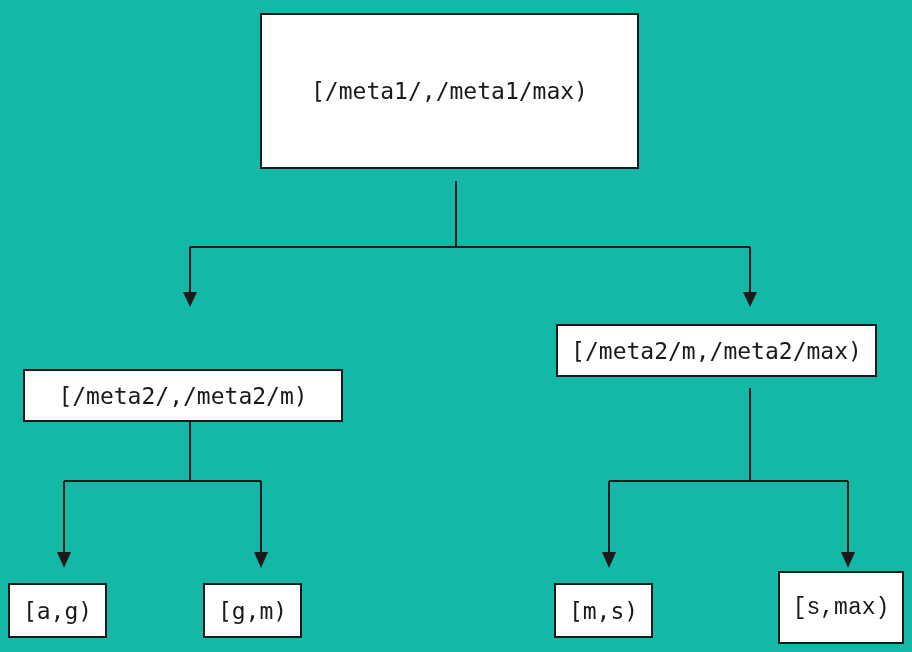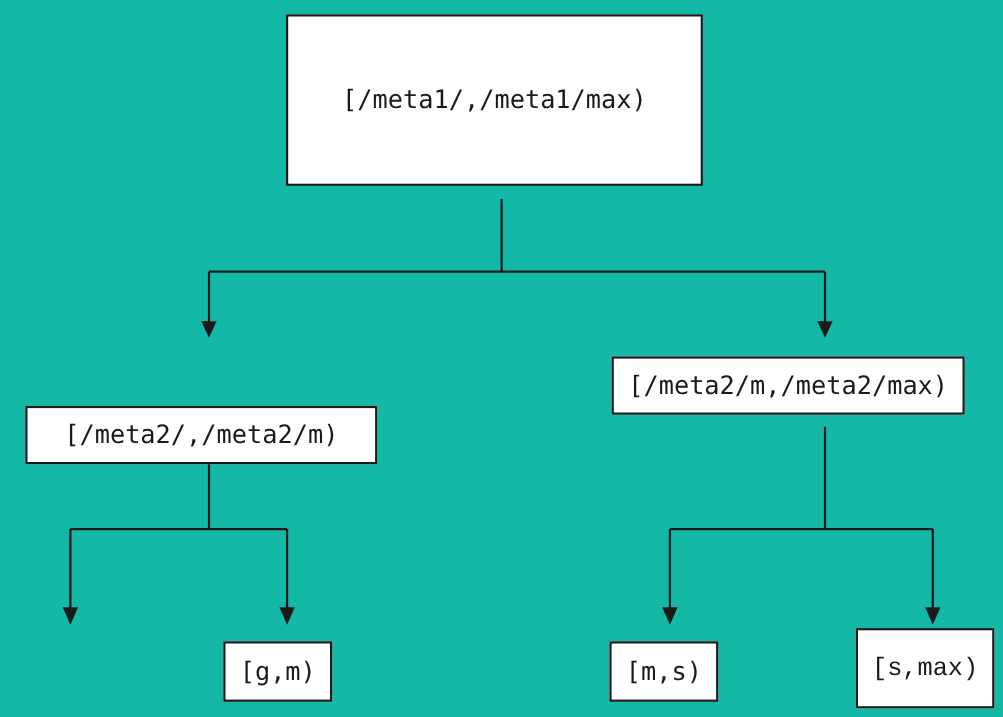--- a/index.html
+++ b/index.html
@@ -82,20 +82,23 @@
   </div>
 
   <div class="node node-left">
     <span>[/meta2/,/meta2/m)</span>
   </div>
 
   <div class="node node-right">
     <span>[/meta2/m,/meta2/max)</span>
   </div>
 
+  <div class="node node-ag">
+    <span>[a,g)</span>
+  </div>
 
   <div class="node node-gm">
     <span>[g,m)</span>
   </div>
 
   <div class="node node-ms">
     <span>[m,s)</span>
   </div>
 
   <div class="node node-smax">

